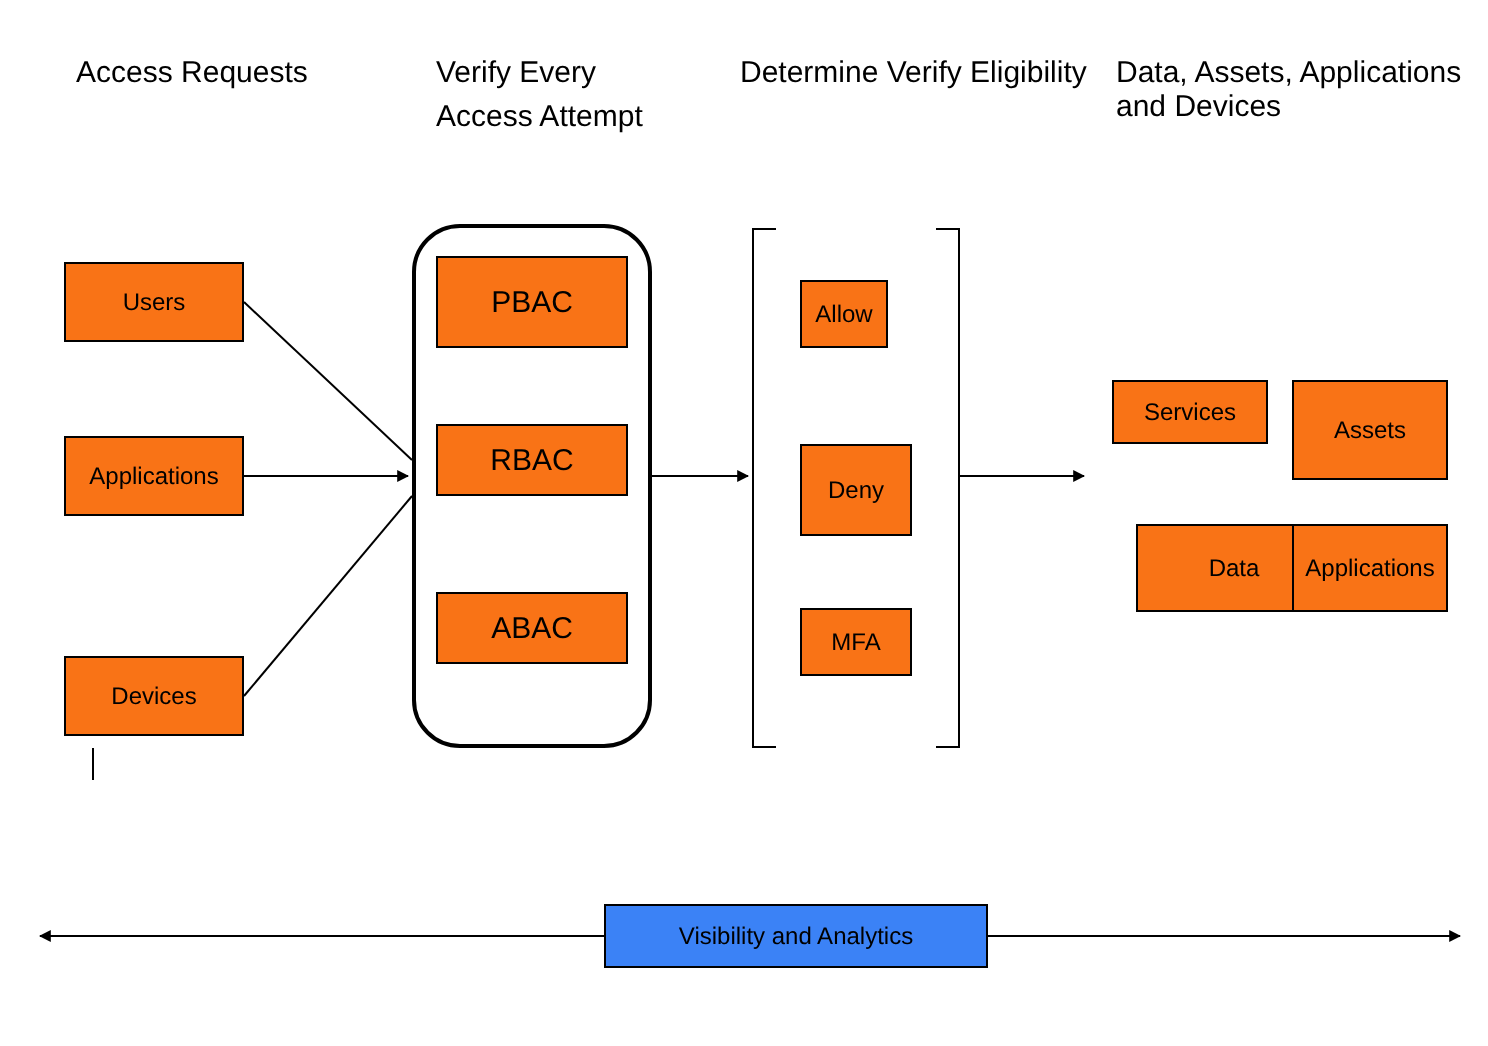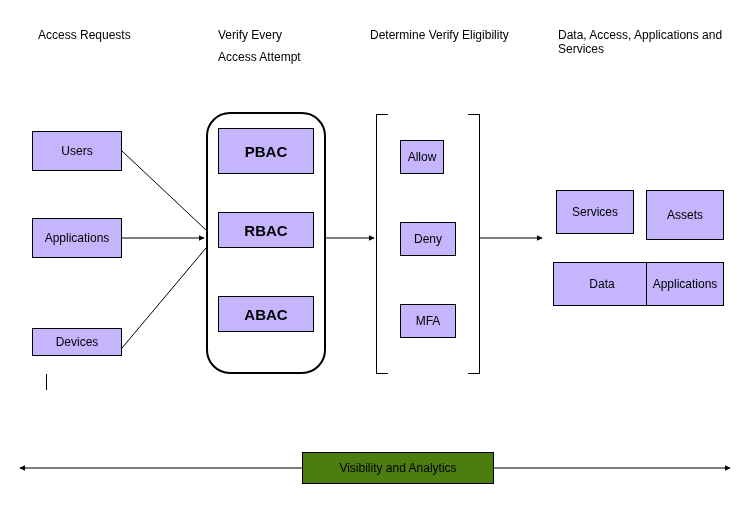--- a/index.html
+++ b/index.html
@@ -1,54 +1,54 @@
 <!DOCTYPE html>
 <html><head>
 <meta charset="utf-8">
 <style>
   *{box-sizing:border-box;margin:0;padding:0}
   body{width:744px;height:523px;font-family:Arial,Helvetica,sans-serif;background:#fff;position:relative;font-size:12px;color:#000}
-  .hdr{position:absolute;top:28px;font-size:12px}
-  .box{position:absolute;border:1px solid #000;background:#c4b5fd;display:flex;align-items:center;justify-content:center;font-size:12px}
-  .bold{font-weight:700;font-size:15px}
+  .hdr{position:absolute;top:28px;font-size:15px}
+  .box{position:absolute;border:1px solid #000;background:#f97316;display:flex;align-items:center;justify-content:center;font-size:12px}
+  .bold{font-weight:400;font-size:15px}
   .capsule{position:absolute;border:2px solid #000;border-radius:24px}
   .bracketL,.bracketR{position:absolute;border:1px solid #000}
   .bracketL{border-right:none}
   .bracketR{border-left:none}
   svg.lines{position:absolute;left:0;top:0;width:744px;height:523px;pointer-events:none}
-  .va-box{position:absolute;border:1px solid #000;display:flex;align-items:center;justify-content:center;font-size:12px;background:#4d7c0f}
+  .va-box{position:absolute;border:1px solid #000;display:flex;align-items:center;justify-content:center;font-size:12px;background:#3b82f6}
   .tick{position:absolute;width:0;height:16px;border-left:1px solid #000}
 </style>
 </head>
 <body>
 
 <div class="hdr" style="left:38px">Access Requests</div>
 <div class="hdr" style="left:218px">Verify Every</div>
 <div class="hdr" style="left:218px;top:50px">Access Attempt</div>
 <div class="hdr" style="left:370px">Determine Verify Eligibility</div>
-<div class="hdr" style="left:558px">Data, Access, Applications and Services</div>
+<div class="hdr" style="left:558px">Data, Assets, Applications and Devices</div>
 
 <div class="box" style="left:32px;top:131px;width:90px;height:40px">Users</div>
 <div class="box" style="left:32px;top:218px;width:90px;height:40px">Applications</div>
-<div class="box" style="left:32px;top:328px;width:90px;height:28px">Devices</div>
+<div class="box" style="left:32px;top:328px;width:90px;height:40px">Devices</div>
 
 <div class="capsule" style="left:206px;top:112px;width:120px;height:262px"></div>
 <div class="box bold" style="left:218px;top:128px;width:96px;height:46px">PBAC</div>
 <div class="box bold" style="left:218px;top:212px;width:96px;height:36px">RBAC</div>
 <div class="box bold" style="left:218px;top:296px;width:96px;height:36px">ABAC</div>
 
 <div class="bracketL" style="left:376px;top:114px;width:12px;height:260px"></div>
 <div class="bracketR" style="left:468px;top:114px;width:12px;height:260px"></div>
 <div class="box" style="left:400px;top:140px;width:44px;height:34px">Allow</div>
-<div class="box" style="left:400px;top:222px;width:56px;height:34px">Deny</div>
+<div class="box" style="left:400px;top:222px;width:56px;height:46px">Deny</div>
 <div class="box" style="left:400px;top:304px;width:56px;height:34px">MFA</div>
 
-<div class="box" style="left:556px;top:190px;width:78px;height:44px">Services</div>
+<div class="box" style="left:556px;top:190px;width:78px;height:32px">Services</div>
 <div class="box" style="left:646px;top:190px;width:78px;height:50px">Assets</div>
-<div class="box" style="left:553px;top:262px;width:98px;height:44px">Data</div>
+<div class="box" style="left:568px;top:262px;width:98px;height:44px">Data</div>
 <div class="box" style="left:646px;top:262px;width:78px;height:44px">Applications</div>
 
 <div class="tick" style="left:46px;top:374px"></div>
 
 <div class="va-box" style="left:302px;top:452px;width:192px;height:32px">Visibility and Analytics</div>
 
 <svg class="lines">
   <defs>
     <marker id="ah" viewBox="0 0 10 10" refX="9" refY="5" markerWidth="6" markerHeight="6" orient="auto-start-reverse">
       <path d="M0,0 L10,5 L0,10 z" fill="#000"></path>

